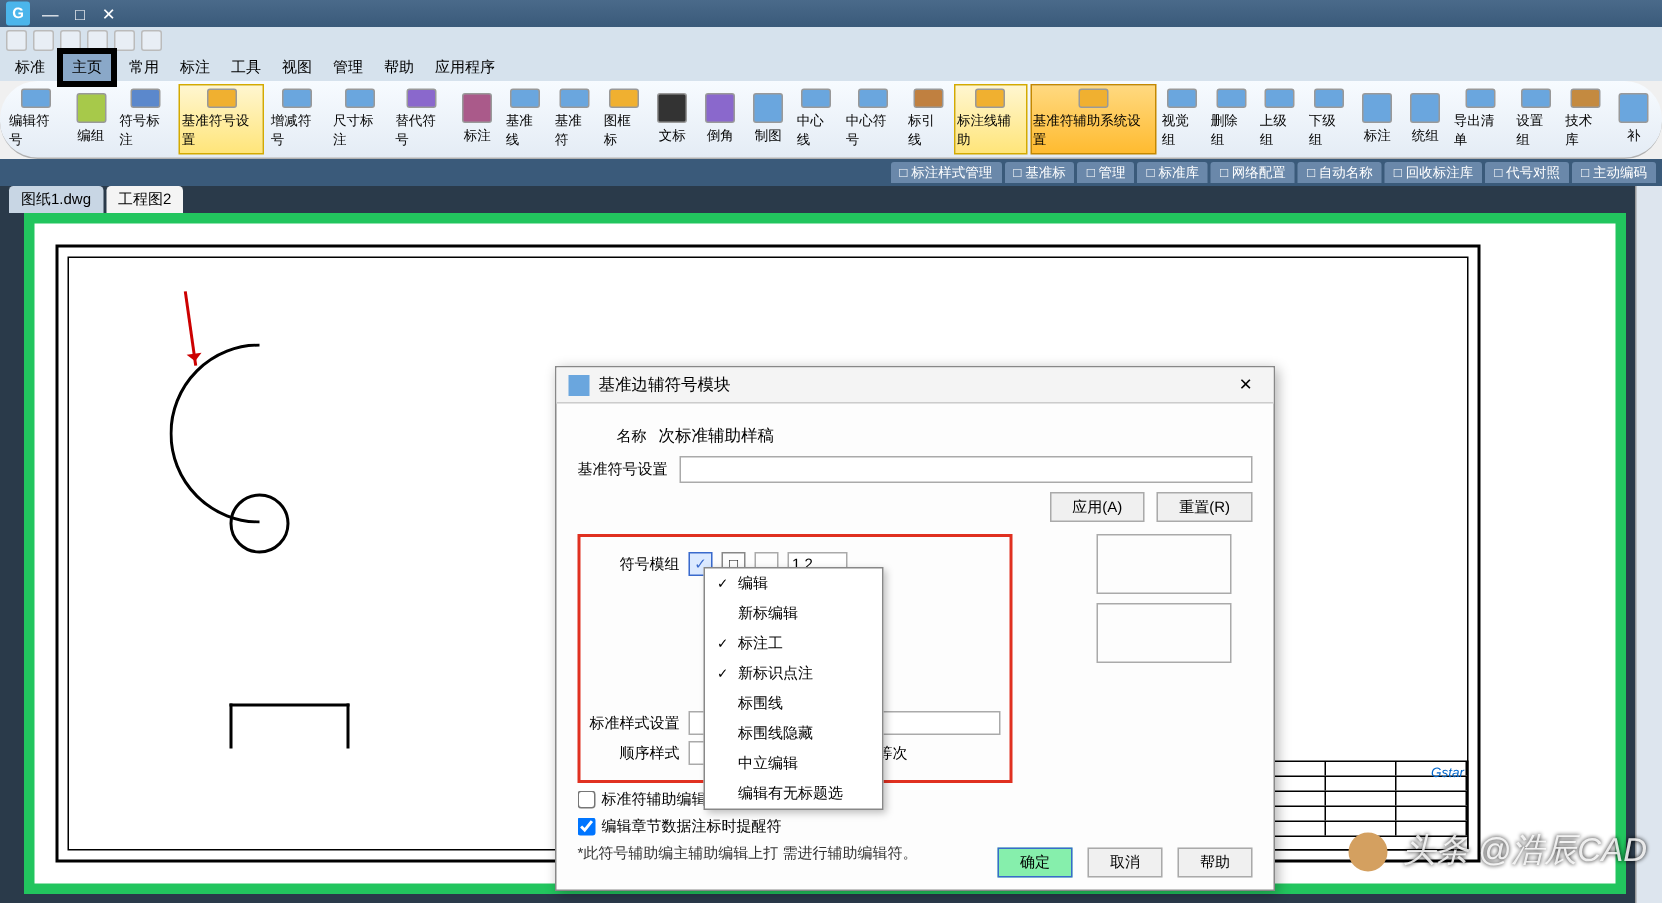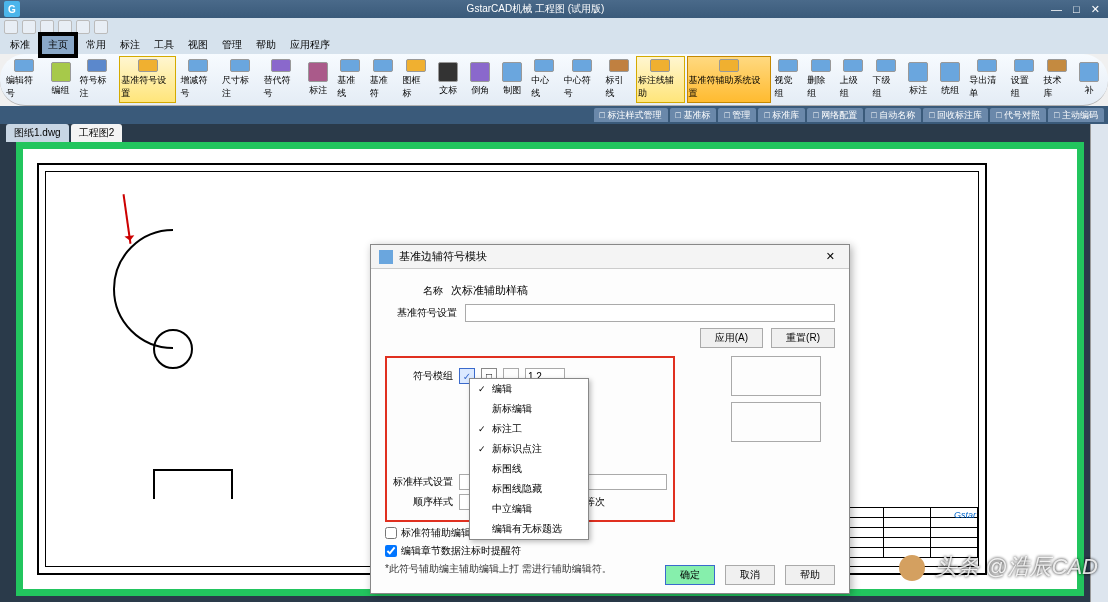--- a/index.html
+++ b/index.html
@@ -47,21 +47,21 @@
 
 .arrow { position: absolute; left: 126px; top: 70px; width: 2px; height: 50px; background: #c00; transform: rotate(-8deg); z-index: 20; }
 .arrow::after { content: ''; position: absolute; bottom: -2px; left: -4px; border: 5px solid transparent; border-top-color: #c00; }
 
 .dialog { position: absolute; left: 370px; top: 120px; width: 480px; height: 350px; background: #fdfdfd; border: 1px solid #888; box-shadow: 2px 2px 8px rgba(0,0,0,.3); z-index: 30; font-size: 11px; }
 .dlg-title { height: 24px; background: #f4f4f4; border-bottom: 1px solid #ccc; display: flex; align-items: center; padding: 0 8px; }
 .dlg-title .t { flex: 1; }
 .dlg-title .x { cursor: pointer; padding: 2px 6px; }
 .dlg-body { padding: 8px 14px; }
 .dlg-row { display: flex; align-items: center; margin: 6px 0; gap: 8px; }
-.dlg-row label { min-width: 46px; text-align: right; font-size: 10px; margin-left: 12px; }
+.dlg-row label { min-width: 46px; text-align: right; font-size: 10px; }
 .dlg-row input[type=text] { flex: 1; height: 18px; border: 1px solid #aaa; padding: 0 4px; font-size: 10px; }
 .dlg-btns-top { display: flex; gap: 8px; justify-content: flex-end; margin: 4px 0 8px 0; }
 .dlg-btns-top button, .dlg-buttons button { height: 20px; padding: 0 14px; background: #f0f0f0; border: 1px solid #aaa; font-size: 10px; cursor: pointer; }
 
 .redbox { border: 2px solid #e03020; padding: 6px; margin: 4px 0; position: relative; }
 .opt-row { display: flex; align-items: center; gap: 6px; margin: 4px 0; }
 .opt-row label { min-width: 60px; text-align: right; font-size: 10px; }
 .opt-row .chk { width: 16px; height: 16px; border: 1px solid #888; display: inline-flex; align-items: center; justify-content: center; font-size: 10px; }
 .opt-row .chk.on { background: #dbe9ff; border-color: #3a6acc; color: #3a6acc; }
 .opt-row .mini-ic { width: 16px; height: 16px; border: 1px solid #aaa; }
@@ -82,21 +82,20 @@
 .dlg-buttons .primary { background: #86efac; border-color: #3a6acc; }
 
 .watermark { position: absolute; right: 10px; bottom: 20px; font-size: 22px; color: rgba(255,255,255,.85); font-style: italic; z-index: 100; text-shadow: 0 0 3px #000; }
 .watermark .av { display: inline-block; width: 26px; height: 26px; border-radius: 50%; background: #d4a060; vertical-align: middle; margin-right: 4px; }
 </style>
 </head>
 <body>
 
 <div class="titlebar">
   <div class="logo">G</div>
-  <div class="title">GstarCAD机械 工程图 (试用版)</div>
   <div class="wincontrols">
     <span>—</span>
     <span>□</span>
     <span>✕</span>
   </div>
 </div>
 
 <div class="qat">
   <span></span>
   <span></span>

